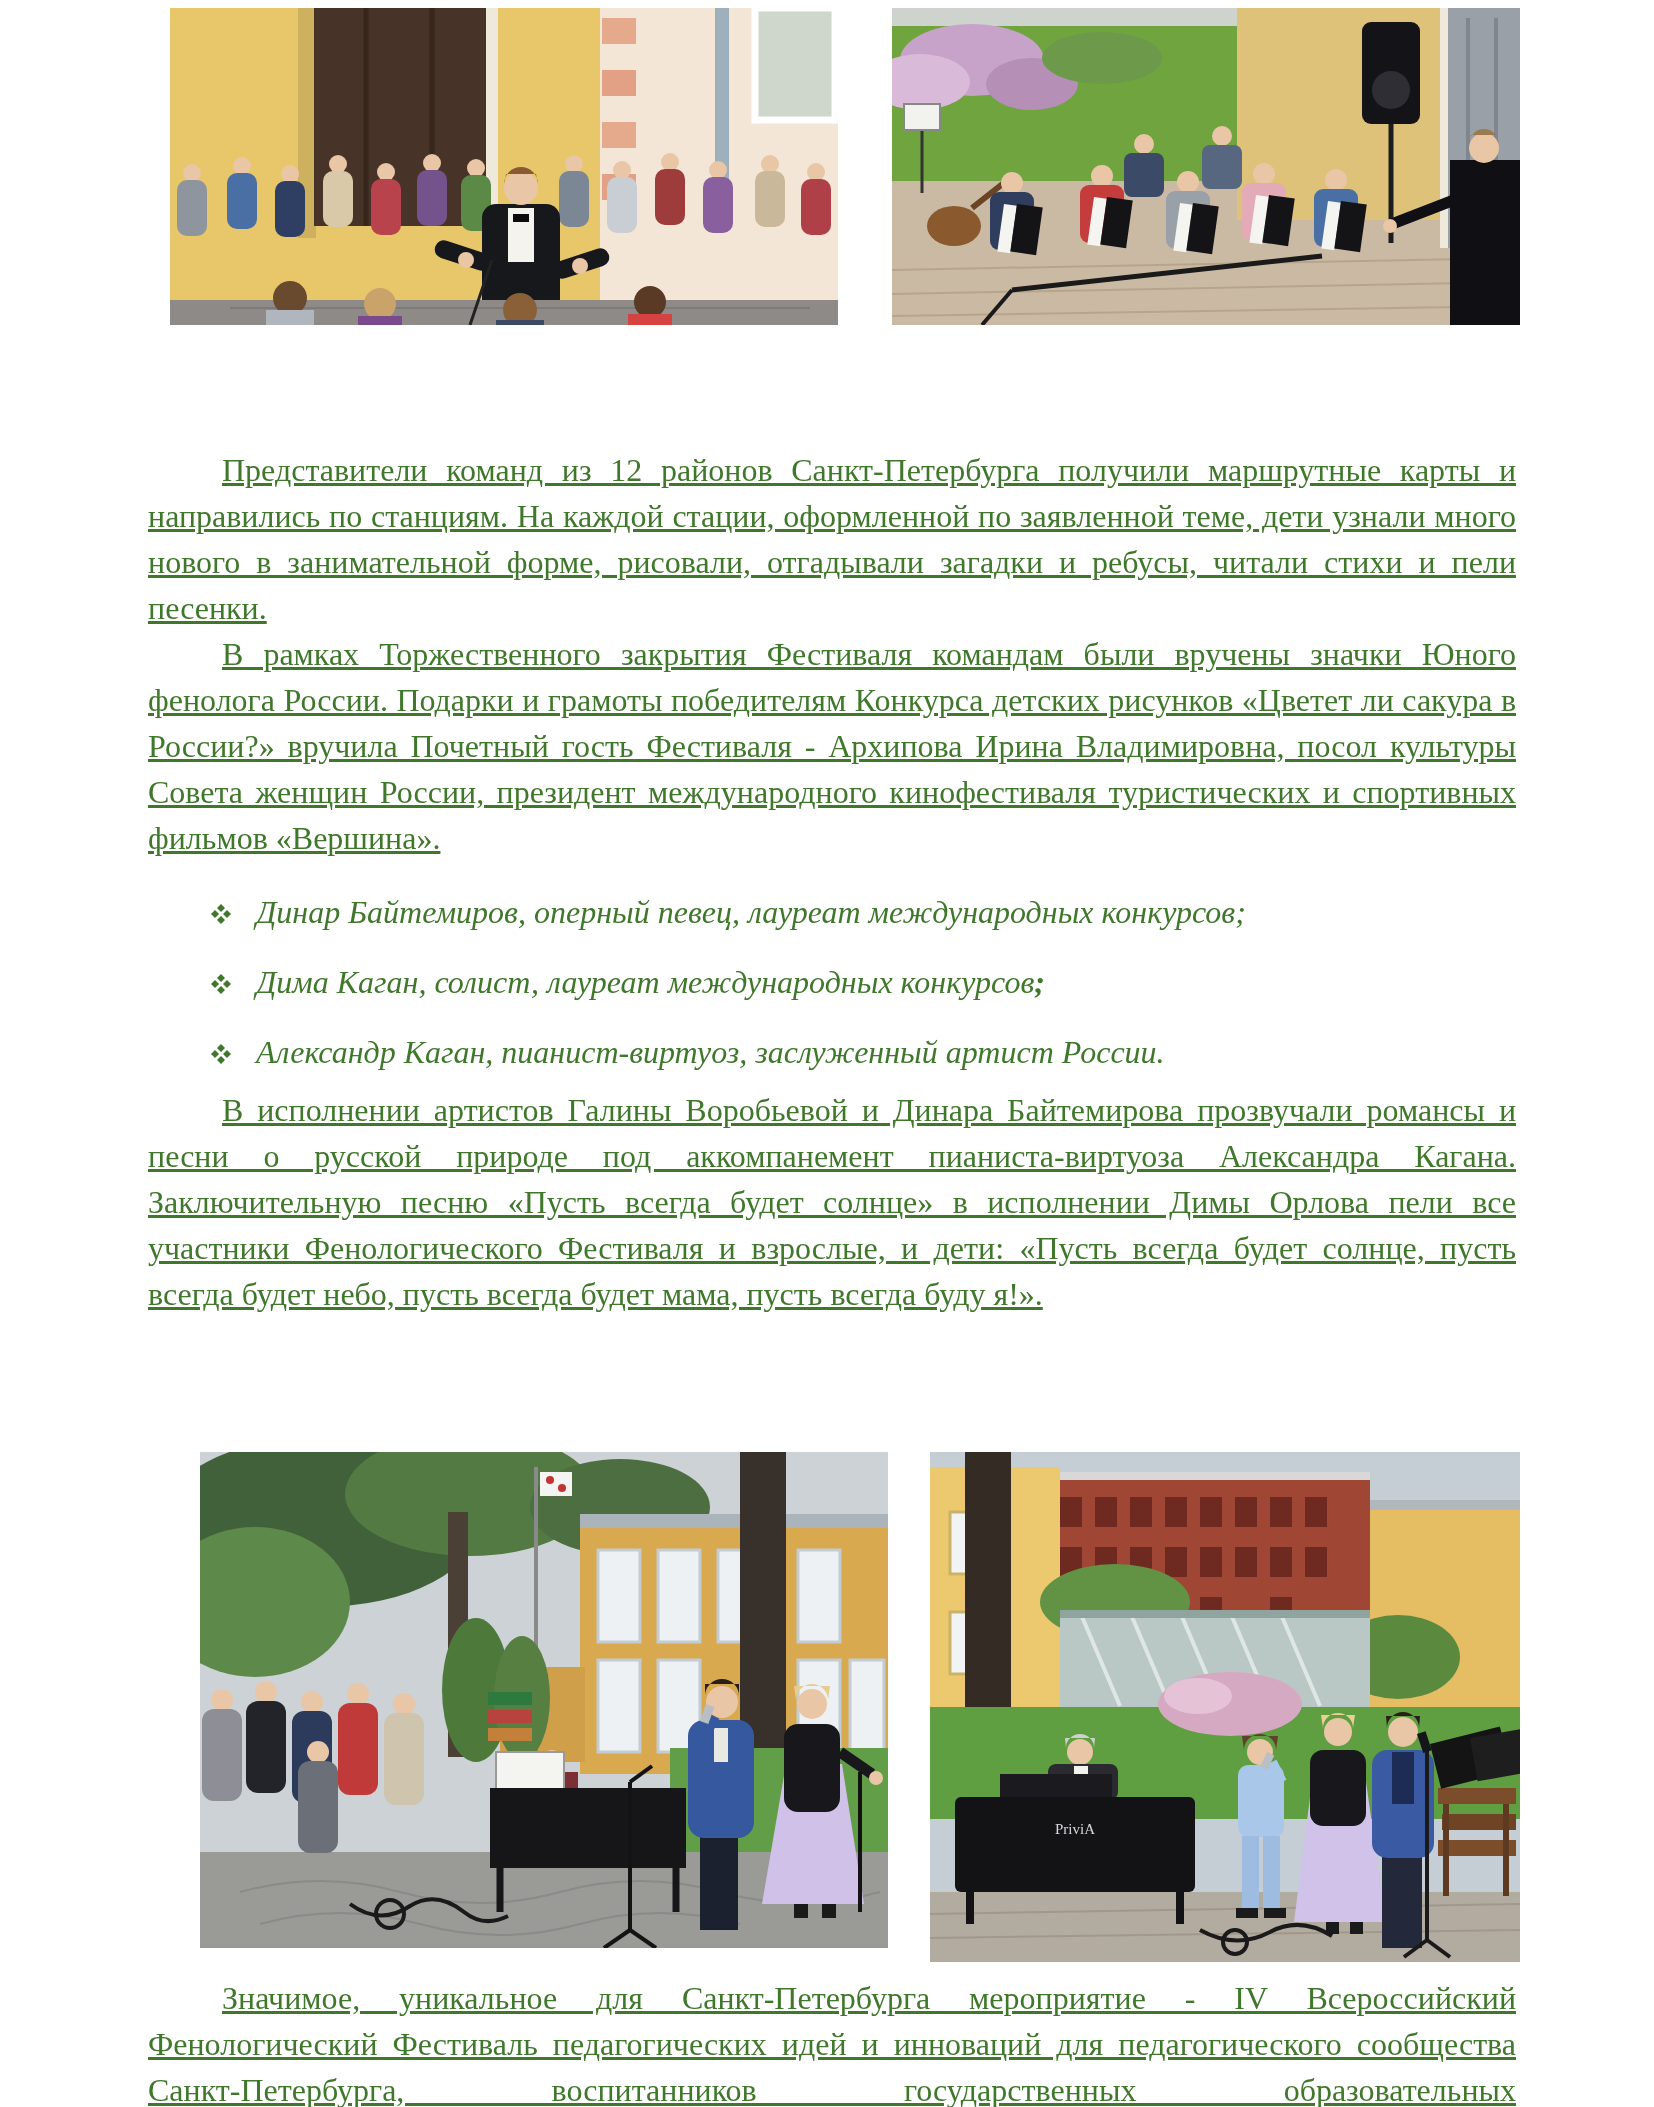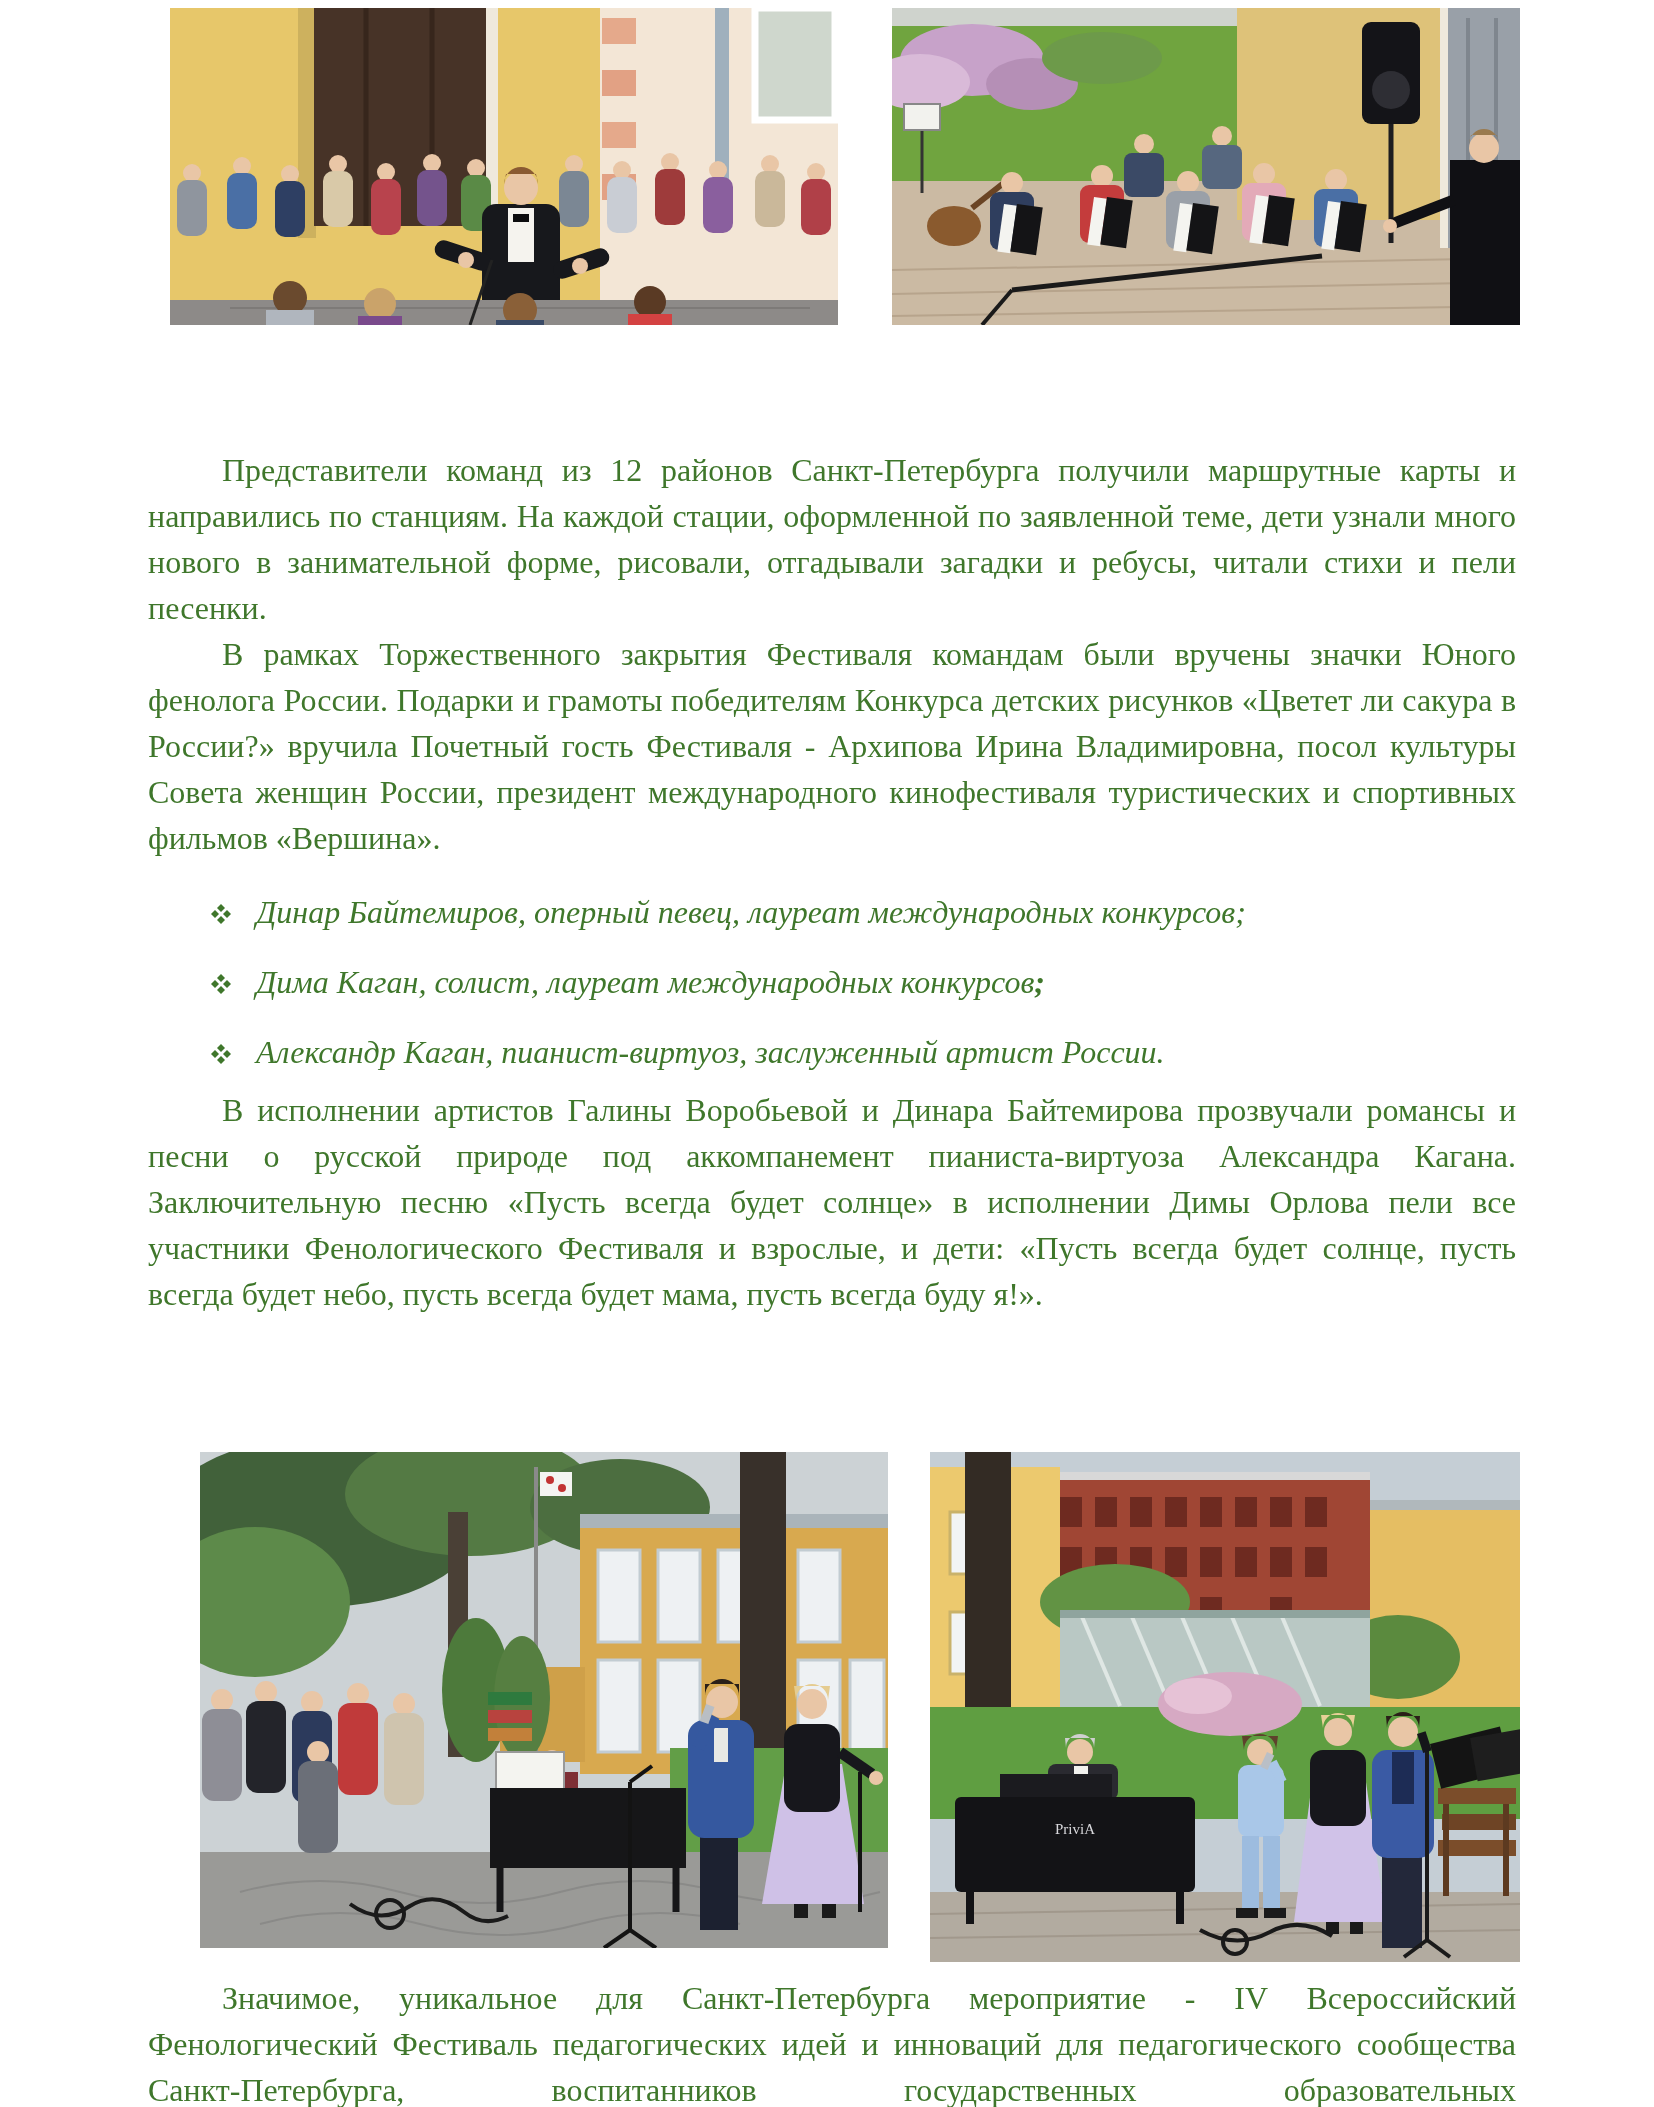--- a/index.html
+++ b/index.html
@@ -7,21 +7,21 @@
        font-family:"Liberation Serif","DejaVu Serif",serif;}
   .page{position:absolute;inset:0;background:#ffffff;}
   .photo{position:absolute;overflow:hidden;background:#ef4444;text-decoration:underline;}
   .photo svg{display:block;width:100%;height:100%;}
   #photo-top-left{left:170px;top:8px;width:668px;height:317px;}
   #photo-top-right{left:892px;top:8px;width:628px;height:317px;}
   #photo-bottom-left{left:200px;top:1452px;width:688px;height:496px;}
   #photo-bottom-right{left:930px;top:1452px;width:590px;height:510px;}
   .textflow{position:absolute;left:148px;top:447px;width:1368px;color:#3f772b;
             font-size:32px;line-height:46px;}
-  .para{margin:0;text-align:justify;text-indent:74px;}
+  .para{margin:0;text-align:justify;text-indent:74px;text-decoration:underline;}
   .para.cut{ text-align:justify; text-align-last:justify;}
   .list{margin:28px 0 0 62px;}
   .list-item{display:flex;align-items:baseline;margin-top:24px;font-style:italic;}
   .bullet{flex:0 0 auto;width:22px;height:22px;margin-right:24px;position:relative;top:2px;}
   .item-suffix{font-weight:bold;font-style:italic;}
   .after-list{margin-top:12px;}
   .lastpara{position:absolute;left:148px;top:1975px;width:1368px;color:#3f772b;
             font-size:32px;line-height:46px;}
 </style>
 </head>

